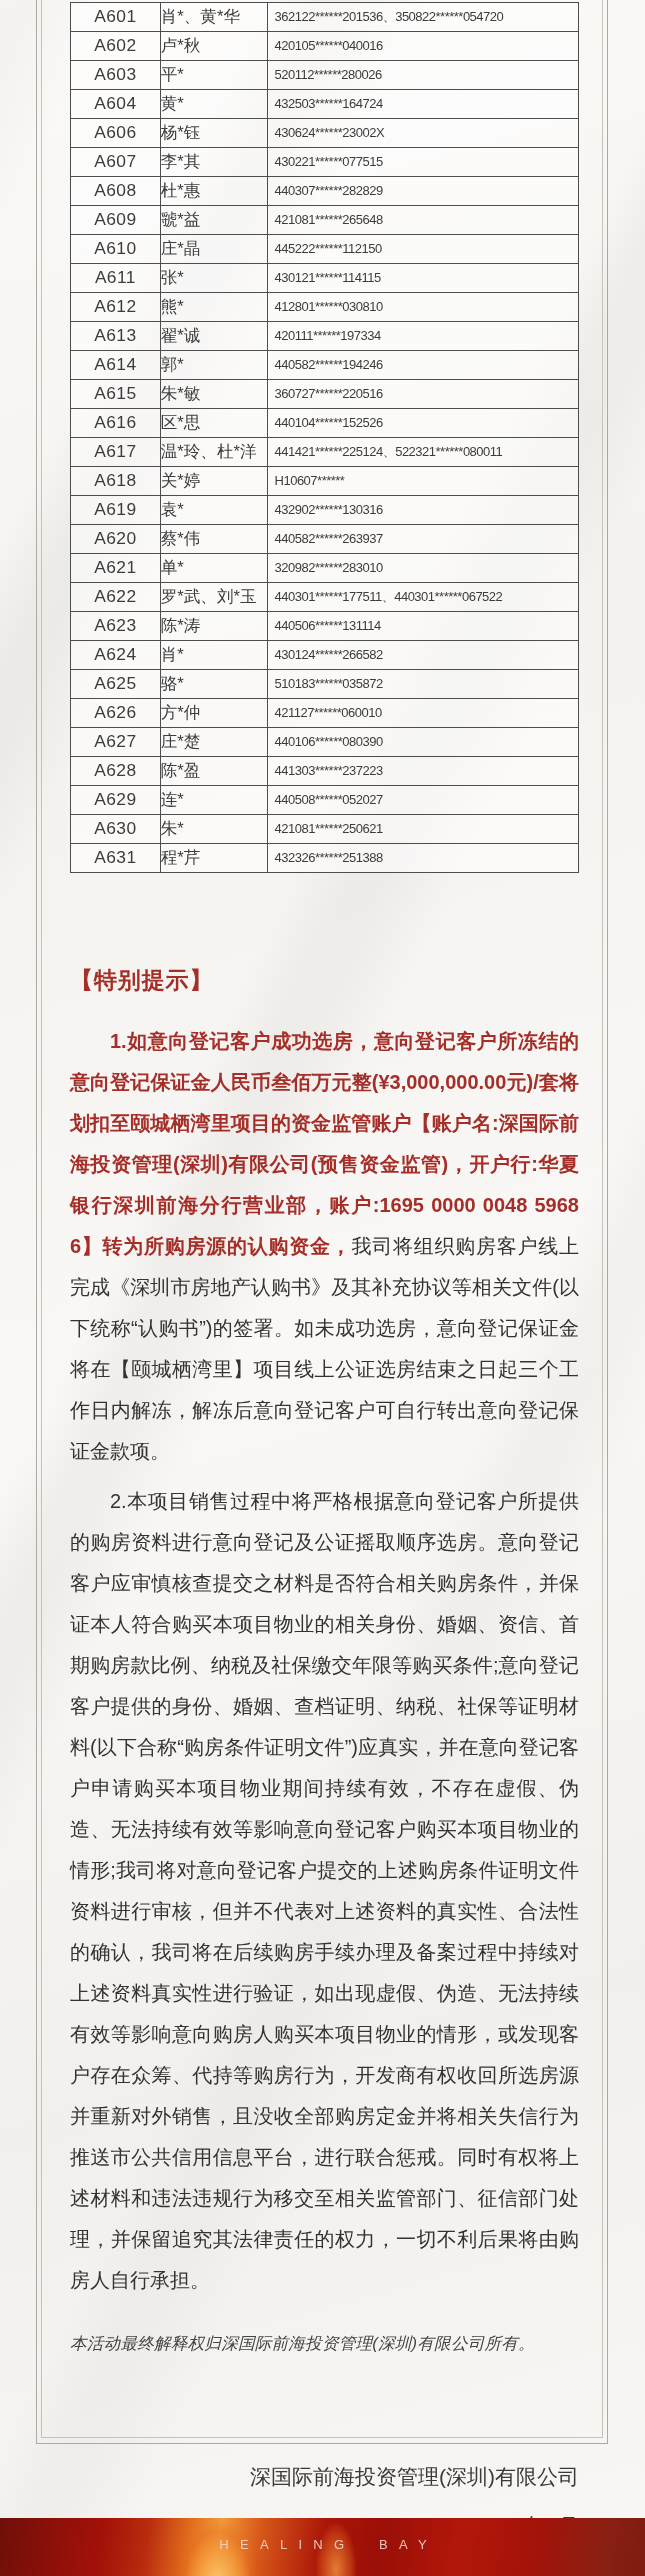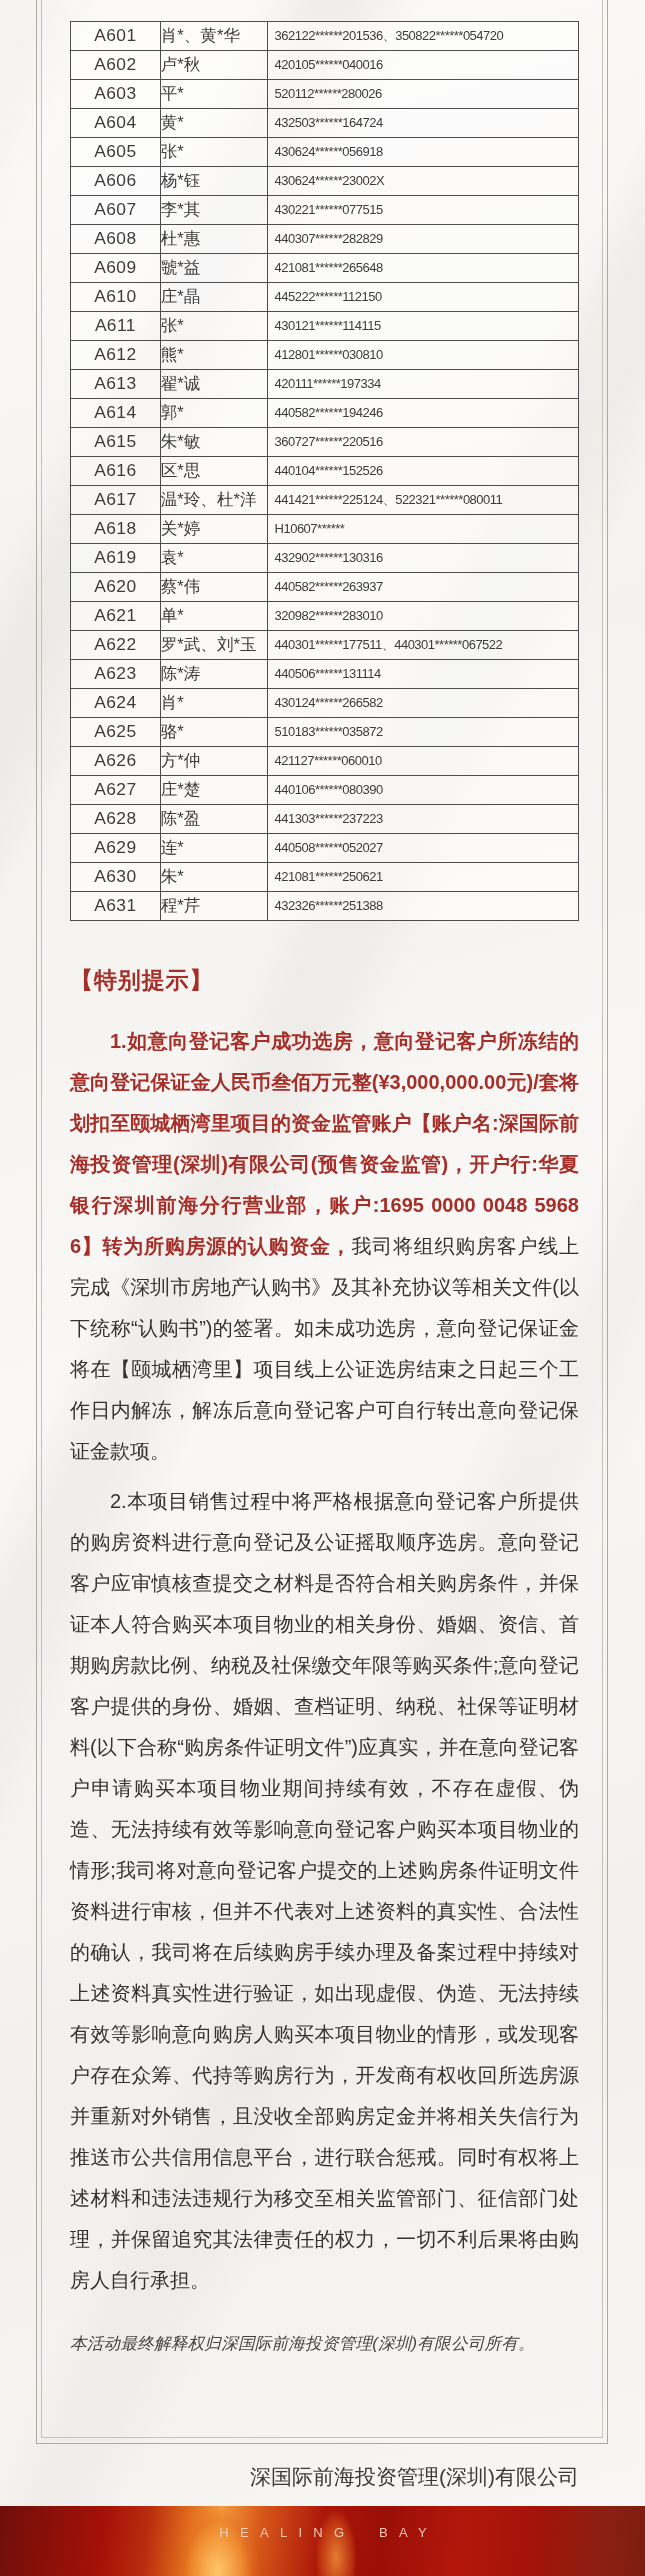--- a/index.html
+++ b/index.html
@@ -15,42 +15,42 @@
 
   
   .frame-outer{ position:absolute; left:36px; top:-8.7px; width:572px; height:2453px;
     border:0.9px solid #b0a89c; border-top:none; pointer-events:none; }
   .frame-inner{ position:absolute; left:41px; top:-8.7px; width:562px; height:2447px;
     border:0.9px solid #c9c1b5; border-top:none; pointer-events:none; }
 
   
   table.reg{ position:absolute; left:70px; top:1.7px; width:509px;
     border-collapse:collapse; table-layout:fixed;
-    border:1.7px solid #4d4d4d; background:rgba(255,255,255,.55);margin-top:19px; }
+    border:1.7px solid #4d4d4d; background:rgba(255,255,255,.55); }
   table.reg td{ border:0.9px solid #4d4d4d; height:29px; color:#3c3c3c;
     white-space:nowrap; overflow:hidden; vertical-align:middle; }
   td.c-code{ width:89px; text-align:center; font-size:17.4px; letter-spacing:0.4px; }
   td.c-name{ width:106px; font-size:16.6px; }
   td.c-id{ width:309px; text-align:left; font-size:13px; letter-spacing:-0.5px; padding-left:7px; }
 
   
   .notice{ position:absolute; left:70px; top:965px; width:509px; color:#333; }
   .notice h3{ font-size:23px; font-weight:bold; color:#a52e28; letter-spacing:0.9px; }
   .notice p{ font-size:20px; line-height:41px; text-align:justify; text-indent:2em; }
   .p1{ margin-top:25px; }
   .p1 .red{ color:#a52e28; font-weight:bold; }
   .p1 .black{ color:#333; font-weight:normal; }
   .p2{ margin-top:8.7px; }
   .disclaimer{ margin-top:32px; font-size:16.6px; color:#434343; letter-spacing:0.2px;font-style:italic; }
   .company{ margin-top:108px; font-size:21px; color:#3a3a3a; text-align:right; }
   .docdate{ margin-top:21px; font-size:21px; color:#3a3a3a; text-align:right; }
 
   
   .footer-band{
-    position:absolute; left:0; bottom:0; width:646px; height:70px;
+    position:absolute; left:0; bottom:0; width:646px; height:58px;
     background:
       radial-gradient(ellipse 52px 79px at 218px 65px, rgba(255,200,110,.95), rgba(243,150,55,.75) 45%, rgba(230,110,30,.4) 65%, transparent 80%),
       radial-gradient(ellipse 26px 61px at 336px 52px, rgba(244,150,60,.8), rgba(230,110,30,.35) 60%, transparent 80%),
       linear-gradient(97deg,#6f0f09 0%,#8e1009 9%,#a31108 16%,#b92c0e 23%,#e06a1c 29%,#f29a3c 34%,#d8591a 40%,#aa1508 50%,#9a0f07 59%,#b3170b 71%,#a21309 83%,#8a2013 93%,#7c1c10 100%);
     margin-top: 8px;
   }
   .footer-band .brand{
     display:block; width:100%; line-height:54px; text-align:center;
     color:#f3d4c4; font-size:13px; letter-spacing:11.3px; word-spacing:8.7px;
     text-indent:11.3px; opacity:.92;
@@ -83,25 +83,20 @@
       <td class="c-name">平*</td>
       <td class="c-id">520112******280026</td>
     </tr>
 
     <tr>
       <td class="c-code">A604</td>
       <td class="c-name">黄*</td>
       <td class="c-id">432503******164724</td>
     </tr>
 
-    <tr>
-      <td class="c-code">A605</td>
-      <td class="c-name">张*</td>
-      <td class="c-id">430624******056918</td>
-    </tr>
 
     <tr>
       <td class="c-code">A606</td>
       <td class="c-name">杨*钰</td>
       <td class="c-id">430624******23002X</td>
     </tr>
 
     <tr>
       <td class="c-code">A607</td>
       <td class="c-name">李*其</td>

